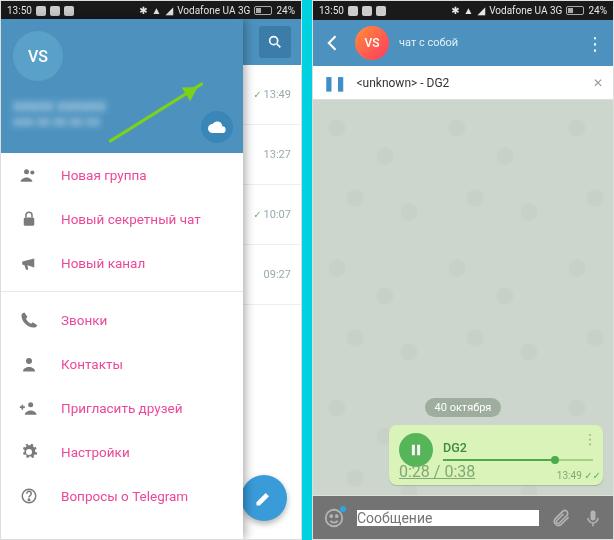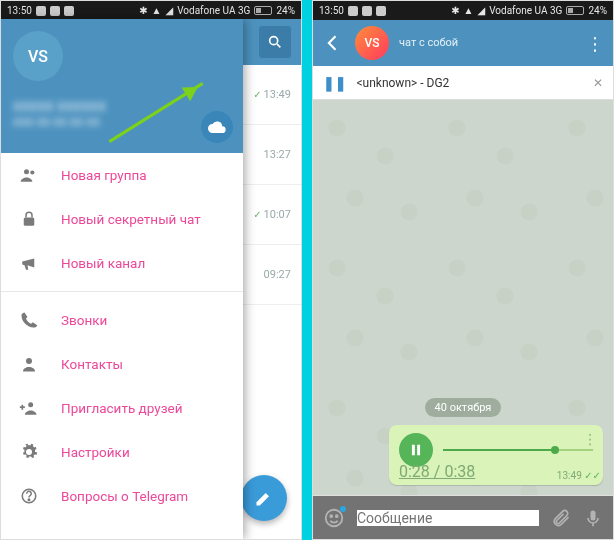--- a/index.html
+++ b/index.html
@@ -256,20 +256,21 @@
       <div class="bubble">
         <div class="more">⋮</div>
         <div class="bh">
           <div class="pbtn">
             <svg width="14" height="14" viewBox="0 0 24 24" fill="#fff">
                 <rect x="5" y="3" width="5" height="18"></rect>
                 <rect x="14" y="3" width="5" height="18"></rect>
               </svg>
           </div>
           <div class="track">
+            <div class="tn">DG2</div>
             <div class="bar">
                 <div class="prog"></div>
                 <div class="dot"></div>
               </div>
           </div>
         </div>
         <div class="meta">0:28 / 0:38</div>
         <div class="time"><span>13:49</span> <span style="color:#56b558">✓✓</span></div>
       </div>
     </div>

